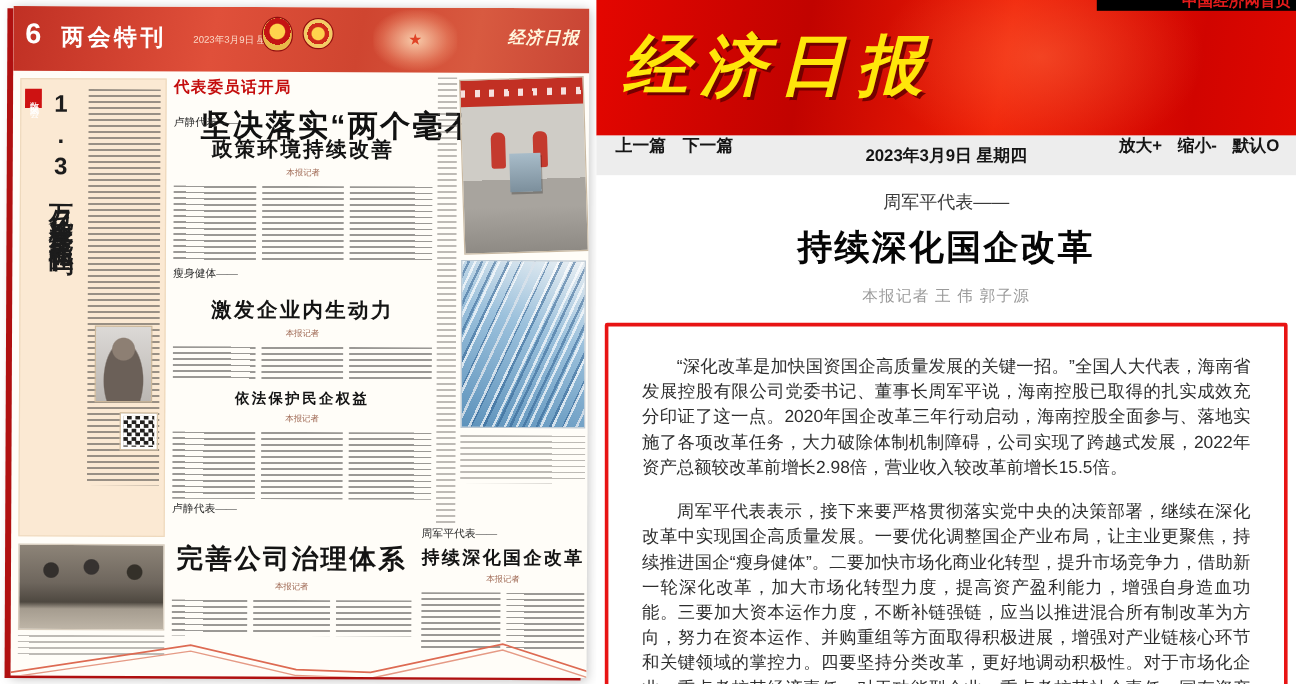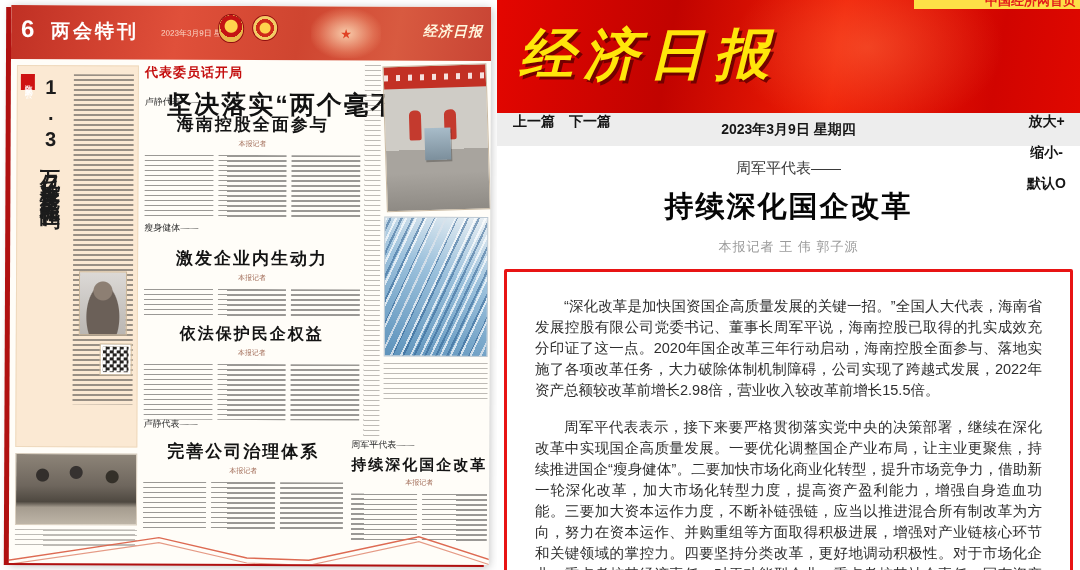--- a/index.html
+++ b/index.html
@@ -89,28 +89,28 @@
 
   
   .reader{position:absolute;left:497px;top:0;width:583px;height:570px;background:#fff;}
   .banner{position:absolute;left:0;top:0;width:100%;height:113px;overflow:hidden;
     background:linear-gradient(100deg,#e40600,#c10300 30%,#f01e05 58%,#d10400 85%,#e00800);}
   .banner::before{content:"";position:absolute;left:36%;top:-30%;width:55%;height:160%;
     background:radial-gradient(ellipse at 50% 45%,rgba(255,130,80,.4),transparent 60%);}
   .logo{position:absolute;left:22px;top:18px;font-size:55px;font-weight:900;font-style:italic;
     color:#ffe60a;letter-spacing:10px;font-family:"Liberation Serif","DejaVu Serif",serif;
     text-shadow:3px 3px 0 rgba(105,0,0,.9);white-space:nowrap;}
-  .corner{position:absolute;top:0;right:0;width:166px;height:9px;background:#fde047;overflow:hidden;z-index:3;}
+  .corner{position:absolute;top:0;right:0;width:166px;height:9px;background:#000000;overflow:hidden;z-index:3;}
   .corner span{display:block;margin-top:-8px;font-size:13px;font-weight:700;color:#e31b1b;white-space:nowrap;text-align:right;padding-right:4px;}
 
   .toolbar{position:absolute;left:0;top:113px;width:100%;height:33px;background:#ededed;
     font-size:14px;font-weight:700;color:#151515;}
   .tb-left{position:absolute;left:16px;top:0;height:100%;display:flex;align-items:flex-start;gap:14px;}
   .tb-date{position:absolute;left:0;width:100%;height:100%;display:flex;align-items:center;justify-content:center;}
-  .tb-right{position:absolute;right:14px;top:0;height:100%;display:flex;align-items:center;gap:13px;flex-direction:column;}
+  .tb-right{position:absolute;right:14px;top:0;height:100%;display:flex;gap:13px;}
   .tb-link{cursor:pointer;}
 
   .a-kicker{margin-top:13px;text-align:center;font-size:15px;color:#3a3a3a;}
   .a-title{margin-top:9px;text-align:center;font-size:29px;font-weight:800;color:#060606;letter-spacing:2px;}
   .a-byline{margin-top:11px;text-align:center;font-size:13px;color:#9a9a9a;letter-spacing:1px;}
   .hl-box{margin:13px 7px 0 7px;border:3px solid #e81414;border-radius:2px;padding:8px 12px 10px 12px;
     font-size:14.5px;line-height:21px;color:#2e2e2e;text-align:justify;}
   .hl-box p{margin:16px;text-indent:2em;}
   .hl-box p + p{margin-top:13px;}
 </style>
@@ -143,53 +143,53 @@
       <div class="meeting-photo"></div>
       <div class="photo-caption sim light"></div>
 
       <div class="headline-area">
         <div class="kicker-red">代表委员话开局</div>
         <div class="main-headline">坚决落实“两个毫不动摇”</div>
       </div>
 
       <div class="art" style="left:134px;top:90px;width:216px;height:124px;">
         <div class="art-kicker">卢静代表——</div>
-        <div class="art-headline" style="font-size:17px;margin-top:4px;">海南控股全面参与</div>
+        <div class="art-headline" style="font-size:17px;margin-top:4px;">政策环境持续改善</div>
         <div class="art-byline">本报记者</div>
         <div class="cols" style="height:64px;">
             <div class="sim"></div>
             <div class="sim"></div>
             <div class="sim"></div>
           </div>
       </div>
 
       <div class="art" style="left:134px;top:216px;width:216px;height:96px;">
         <div class="art-kicker">瘦身健体——</div>
         <div class="art-headline" style="font-size:17px;margin-top:12px;">激发企业内生动力</div>
         <div class="art-byline">本报记者</div>
         <div class="cols" style="height:38px;">
             <div class="sim"></div>
             <div class="sim"></div>
             <div class="sim"></div>
           </div>
       </div>
 
       <div class="art" style="left:134px;top:314px;width:216px;height:114px;">
-        <div class="art-headline" style="font-size:16px;margin-top:4px;">依法保护民企权益</div>
+        <div class="art-headline" style="font-size:12px;margin-top:4px;">依法保护民企权益</div>
         <div class="art-byline">本报记者</div>
         <div class="cols" style="height:56px;">
             <div class="sim"></div>
             <div class="sim"></div>
             <div class="sim"></div>
           </div>
       </div>
 
       <div class="art" style="left:134px;top:412px;width:200px;height:112px;">
         <div class="art-kicker">卢静代表——</div>
-        <div class="art-headline" style="font-size:17px;margin-top:9px;">完善公司治理体系</div>
+        <div class="art-headline" style="font-size:22px;margin-top:20px;">完善公司治理体系</div>
         <div class="art-byline">本报记者</div>
         <div class="cols" style="height:48px;">
             <div class="sim"></div>
             <div class="sim"></div>
             <div class="sim"></div>
           </div>
       </div>
 
       <div class="art" style="left:342px;top:432px;width:136px;height:112px;">
         <div class="art-kicker">周军平代表——</div>

